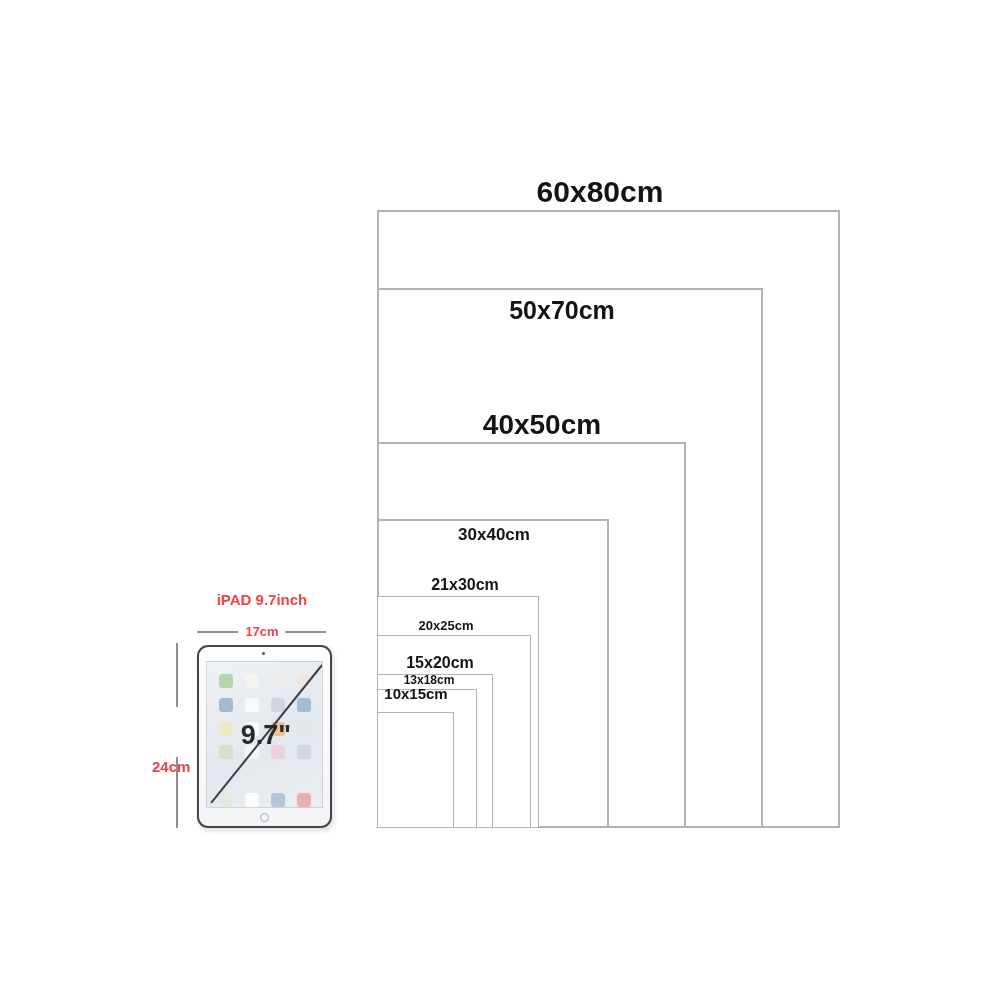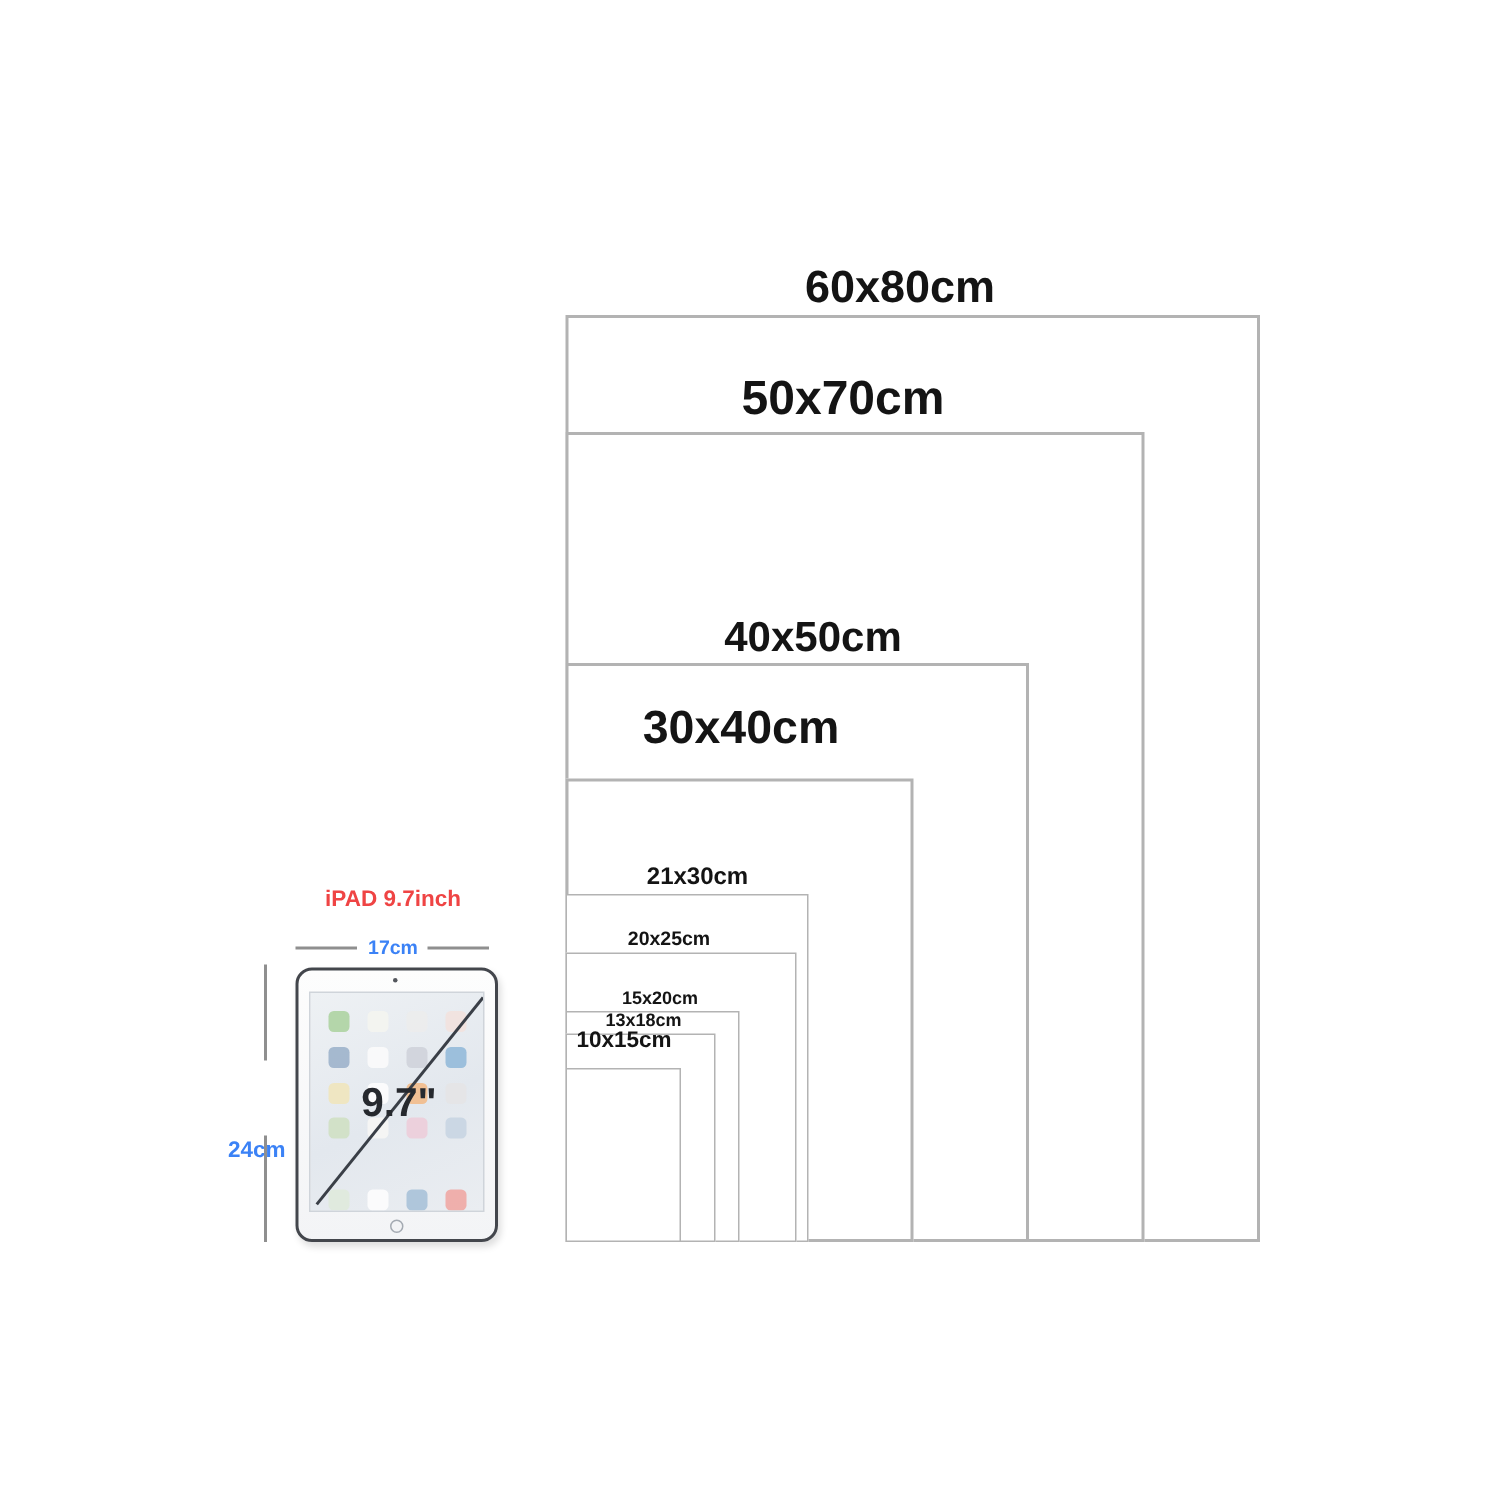--- a/index.html
+++ b/index.html
@@ -37,21 +37,21 @@
     top: 591px;
     transform: translateX(-50%);
     font-size: 15px;
     font-weight: bold;
     color: #ef4444;
     white-space: nowrap;
   }
   .dim-text {
     position: absolute;
     font-weight: bold;
-    color: #3b82f6;
+    color: #ef4444;
     white-space: nowrap;
   }
   .dim-line {
     position: absolute;
     background: #8f8f8f;
   }
   .ipad-body {
     position: absolute;
     left: 197px;
     top: 645px;
@@ -124,31 +124,31 @@
 </style>
 </head>
 <body>
 
 <div id="canvas">
 
   <div id="frames">
       <div class="frame" style="left: 377px; top: 210.4px; width: 463.2px; height: 617.6px; border: 2px solid rgb(179, 179, 179);"></div>
       <div class="frame-label" style="left: 600px; bottom: 792.6px; font-size: 30px;">60x80cm</div>
       <div class="frame" style="left: 377px; top: 287.6px; width: 386px; height: 540.4px; border: 2px solid rgb(179, 179, 179);"></div>
-      <div class="frame-label" style="left: 562px; bottom: 719px; font-size: 32px;">50x70cm</div>
+      <div class="frame-label" style="left: 562px; bottom: 677px; font-size: 25px;">50x70cm</div>
       <div class="frame" style="left: 377px; top: 442px; width: 308.8px; height: 386px; border: 2px solid rgb(179, 179, 179);"></div>
       <div class="frame-label" style="left: 542px; bottom: 561px; font-size: 28px;">40x50cm</div>
       <div class="frame" style="left: 377px; top: 519.2px; width: 231.6px; height: 308.8px; border: 2px solid rgb(179, 179, 179);"></div>
-      <div class="frame-label" style="left: 494px; bottom: 500px; font-size: 31px;">30x40cm</div>
+      <div class="frame-label" style="left: 494px; bottom: 457px; font-size: 17px;">30x40cm</div>
       <div class="frame" style="left: 377px; top: 596.4px; width: 162.12px; height: 231.6px; border: 1.5px solid rgb(179, 179, 179);"></div>
       <div class="frame-label" style="left: 465px; bottom: 406.6px; font-size: 16px;">21x30cm</div>
       <div class="frame" style="left: 377px; top: 635px; width: 154.4px; height: 193px; border: 1.5px solid rgb(179, 179, 179);"></div>
       <div class="frame-label" style="left: 446px; bottom: 368px; font-size: 13px; margin-top: 25px;">20x25cm</div>
       <div class="frame" style="left: 377px; top: 673.6px; width: 115.8px; height: 154.4px; border: 1.5px solid rgb(179, 179, 179);"></div>
-      <div class="frame-label" style="left: 440px; bottom: 329.4px; font-size: 12px;">15x20cm</div>
+      <div class="frame-label" style="left: 440px; bottom: 329.4px; font-size: 16px;">15x20cm</div>
       <div class="frame" style="left: 377px; top: 689.04px; width: 100.36px; height: 138.96px; border: 1.5px solid rgb(179, 179, 179);"></div>
       <div class="frame-label" style="left: 429px; bottom: 313.96px; font-size: 12px;">13x18cm</div>
       <div class="frame" style="left: 377px; top: 712.2px; width: 77.2px; height: 115.8px; border: 1.5px solid rgb(179, 179, 179);"></div>
       <div class="frame-label" style="left: 416px; bottom: 299px; font-size: 15px;">10x15cm</div>
     </div>
 
   <div>
 
     <div class="ipad-title">iPAD 9.7inch</div>
 

